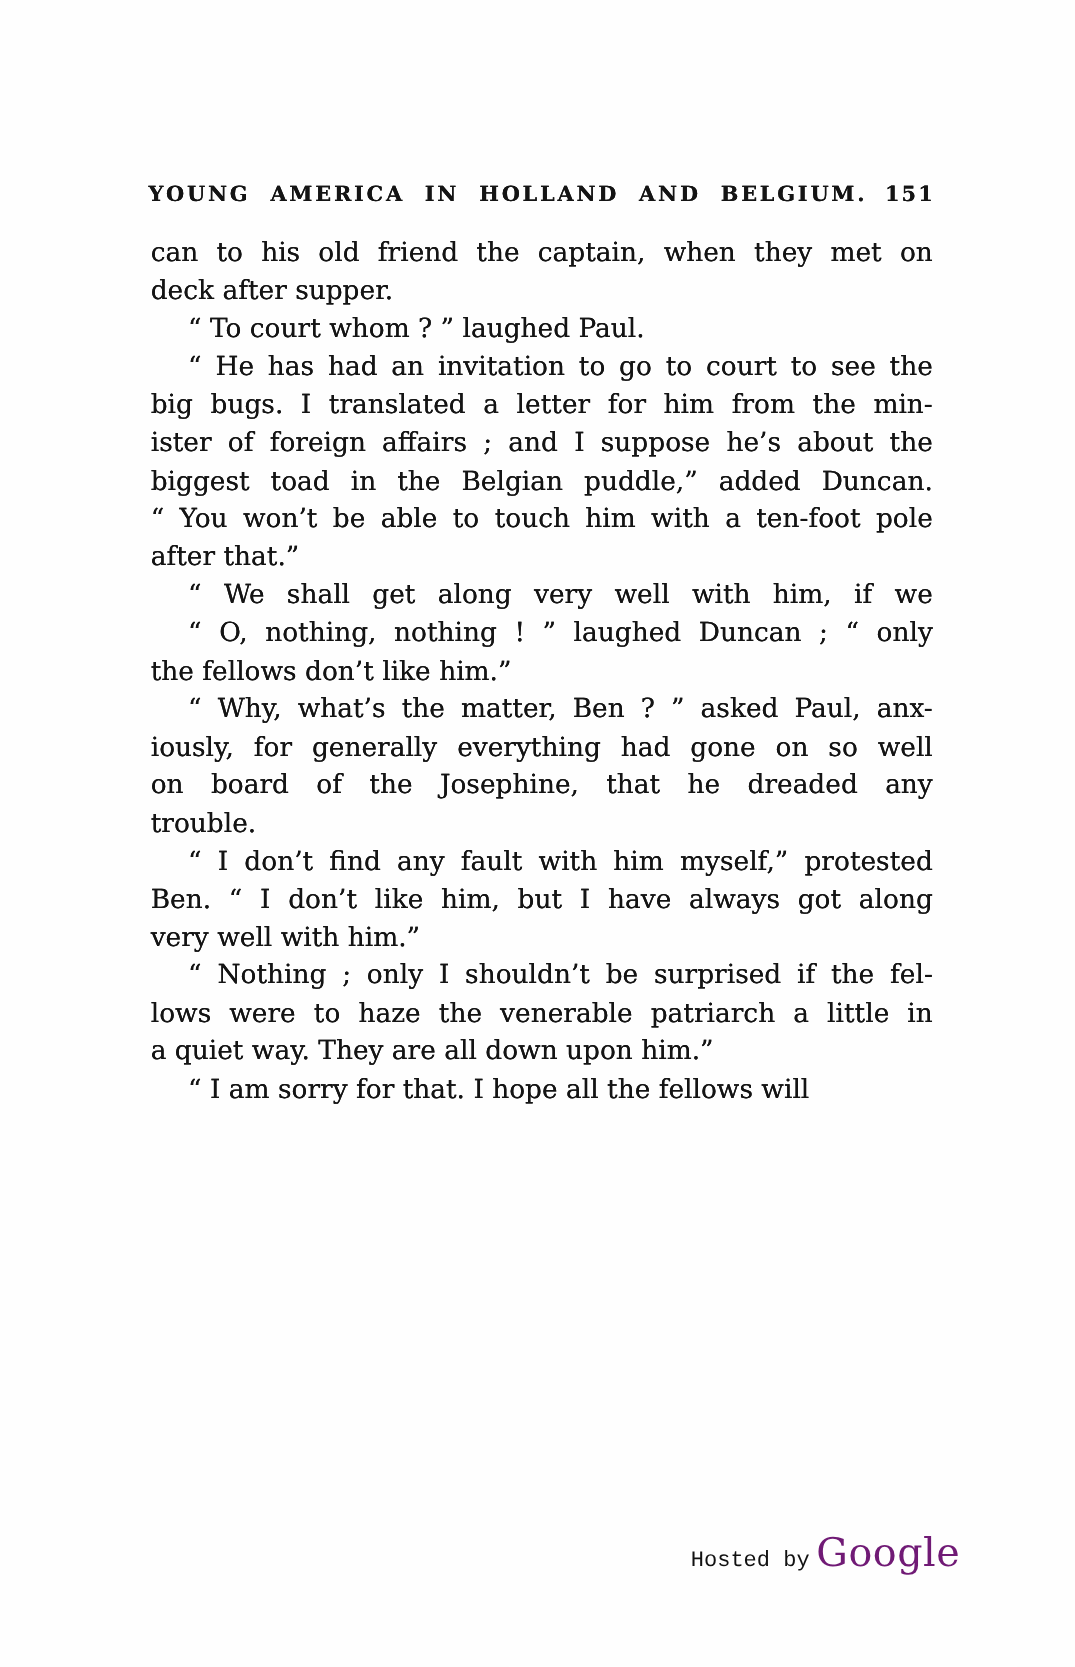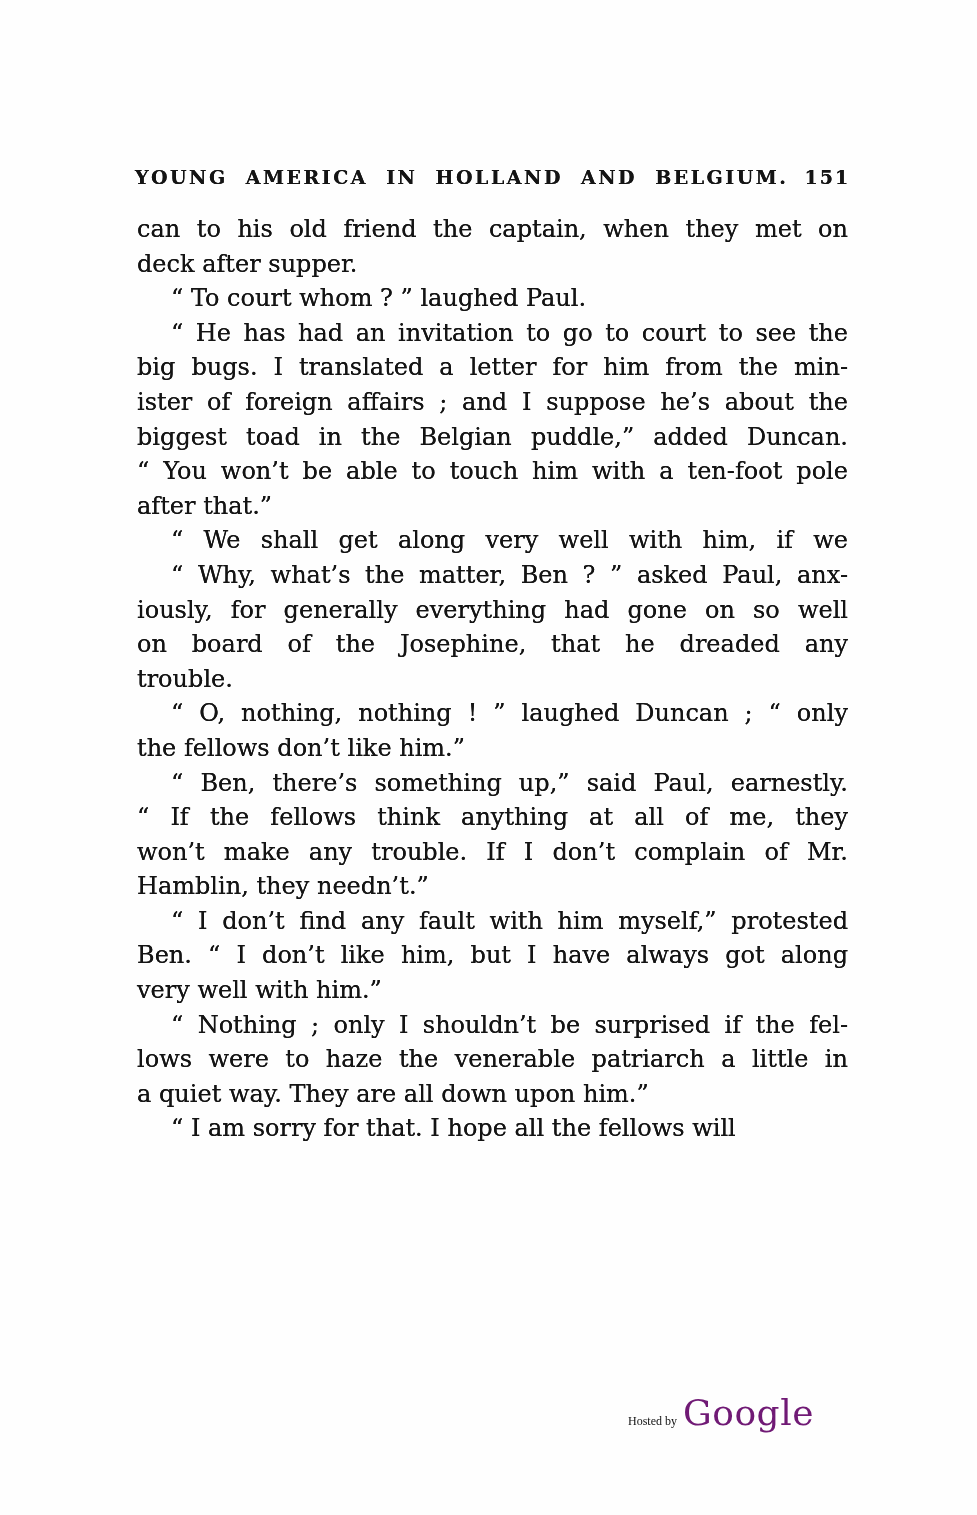--- a/index.html
+++ b/index.html
@@ -58,22 +58,22 @@
   }
   .footer {
     position: absolute;
     left: 628px;
     top: 1392px;
     display: flex;
     align-items: baseline;
     gap: 6px;
   }
   .hosted-by {
-    font-family: Liberation Serif, serif;
-    font-size: 12px;
+    font-family: Liberation Mono, monospace;
+    font-size: 20px;
     color: #111;
   }
   .google-logo {
     font-family: "DejaVu Serif", serif;
     font-size: 36px;
     color: #701a75;
     letter-spacing: 0.5px;
   }
 </style>
 </head>
@@ -101,34 +101,28 @@
         <div class="line">biggest toad in the Belgian puddle,” added Duncan.</div>
         <div class="line">“ You won’t be able to touch him with a ten-foot pole</div>
         <div class="line last">after that.”</div>
       </div>
       <div class="para">
         <div class="line indent">“ We shall get along very well with him, if we</div>
       </div>
       <div class="para">
       </div>
       <div class="para">
+        <div class="line indent">“ O, nothing, nothing ! ” laughed Duncan ; “ only</div>
+        <div class="line last">the fellows don’t like him.”</div>
+      </div>
+      <div class="para">
         <div class="line indent">“ Why, what’s the matter, Ben ? ” asked Paul, anx-</div>
         <div class="line">iously, for generally everything had gone on so well</div>
         <div class="line">on board of the Josephine, that he dreaded any</div>
         <div class="line last">trouble.</div>
-      </div>
-      <div class="para">
-        <div class="line indent">“ O, nothing, nothing ! ” laughed Duncan ; “ only</div>
-        <div class="line last">the fellows don’t like him.”</div>
-      </div>
-      <div class="para">
-        <div class="line indent">“ Ben, there’s something up,” said Paul, earnestly.</div>
-        <div class="line">“ If the fellows think anything at all of me, they</div>
-        <div class="line">won’t make any trouble.  If I don’t complain of Mr.</div>
-        <div class="line last">Hamblin, they needn’t.”</div>
       </div>
       <div class="para">
         <div class="line indent">“ I don’t find any fault with him myself,” protested</div>
         <div class="line">Ben.  “ I don’t like him, but I have always got along</div>
         <div class="line last">very well with him.”</div>
       </div>
       <div class="para">
         <div class="line indent">“ Nothing ; only I shouldn’t be surprised if the fel-</div>
         <div class="line">lows were to haze the venerable patriarch a little in</div>
         <div class="line last">a quiet way.  They are all down upon him.”</div>

